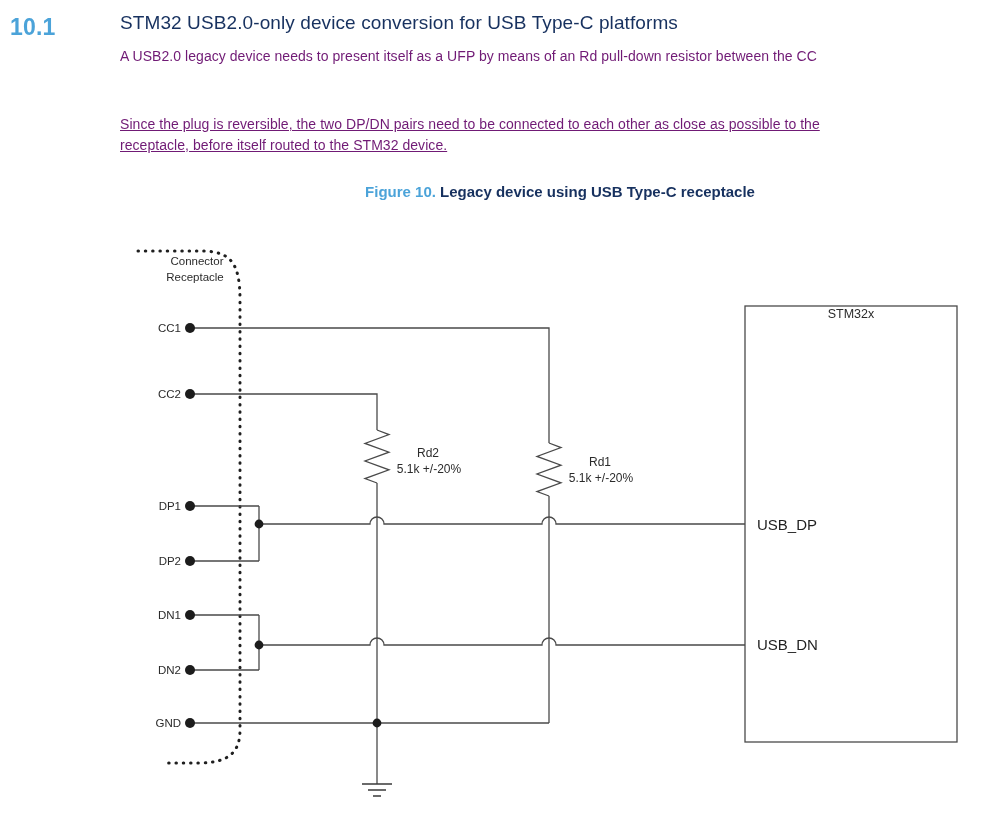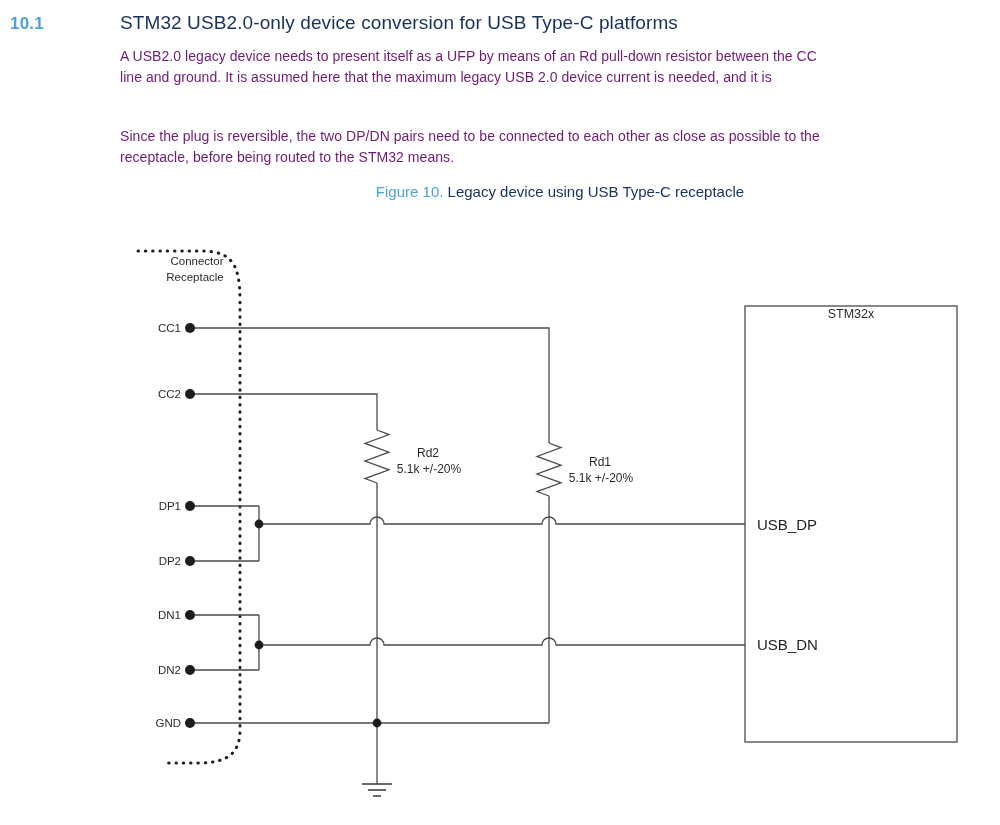--- a/index.html
+++ b/index.html
@@ -10,38 +10,38 @@
     position: relative;
     overflow: hidden;
     color: #253765;
   }
   .page {
     position: absolute; inset: 0;
     background: #ffffff;
   }
   .sec-num {
     position: absolute; left: 10px; top: 14px;
-    font-size: 17px; font-weight: bold; color: #4ba3d9;
+    font-size: 23px; font-weight: bold; color: #4ba3d9;
     letter-spacing: 0.2px;
   }
   .sec-title {
     position: absolute; left: 120px; top: 12px;
     font-size: 19px; font-weight: normal; color: #17315f;
     letter-spacing: 0.1px; white-space: nowrap;
   }
   .para {
     position: absolute; left: 120px;
     font-size: 14px; color: #701a75; line-height: 21px;
     white-space: nowrap; letter-spacing: 0.05px;
   }
   .para-1 { top: 46px; }
-  .para-2 { top: 126px; }
+  .para-2 { top: 114px; text-decoration: underline; }
   .caption {
     position: absolute; left: 120px; top: 183px; width: 880px;
-    text-align: center; font-size: 15px; font-weight: normal;
+    text-align: center; font-size: 15px; font-weight: bold;
     white-space: nowrap;
   }
   .caption .cap-num { color: #4ba3d9; }
   .caption .cap-text { color: #17315f; }
   svg.circuit {
     position: absolute; left: 0; top: 0;
     width: 1000px; height: 825px;
   }
   .wire { stroke: #4a4a4a; stroke-width: 1.3; fill: none; }
   .wire-dark { stroke: #3a3a3a; }
@@ -59,25 +59,24 @@
 </head>
 <body>
 
 <div class="page">
 
   <span class="sec-num">10.1</span>
   <h1 class="sec-title">STM32 USB2.0-only device conversion for USB Type-C platforms</h1>
 
   <div class="para para-1">
     <div class="line">A USB2.0 legacy device needs to present itself as a UFP by means of an Rd pull-down resistor between the CC</div>
-    <div class="line">line and ground. It is assumed here that the maximum legacy USB 2.0 device current is needed, and it is</div>
   </div>
   <div class="para para-2">
     <div class="line">Since the plug is reversible, the two DP/DN pairs need to be connected to each other as close as possible to the</div>
-    <div class="line">receptacle, before being routed to the STM32 means.</div>
+    <div class="line">receptacle, before itself routed to the STM32 device.</div>
   </div>
 
   <div class="caption">
     <span class="cap-num">Figure 10.</span><span class="cap-text"> Legacy device using USB Type-C receptacle</span>
   </div>
 
   <svg class="circuit" viewBox="0 0 1000 825">
 
     <path class="dotted" d="M138 251 H206 C230 253 240 262 240 300 V730 C240 752 229 762 202 763 H164"></path>
 

